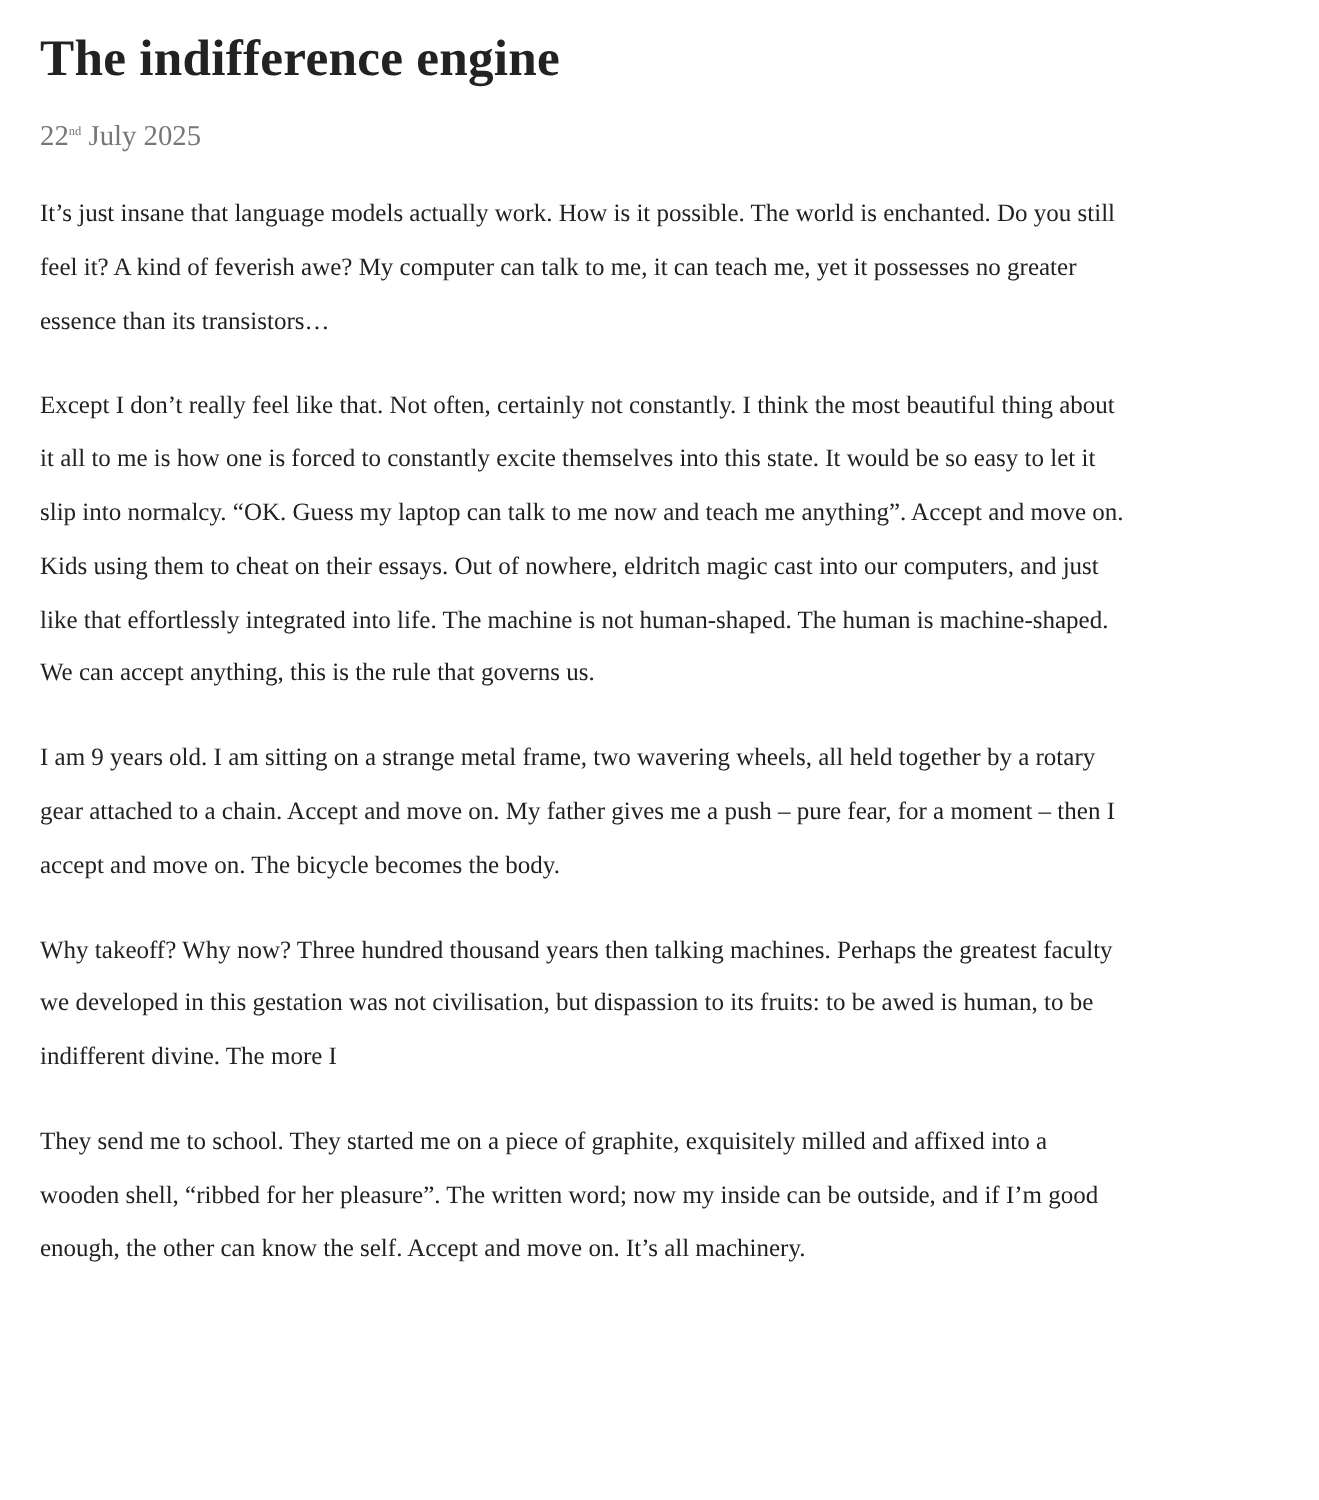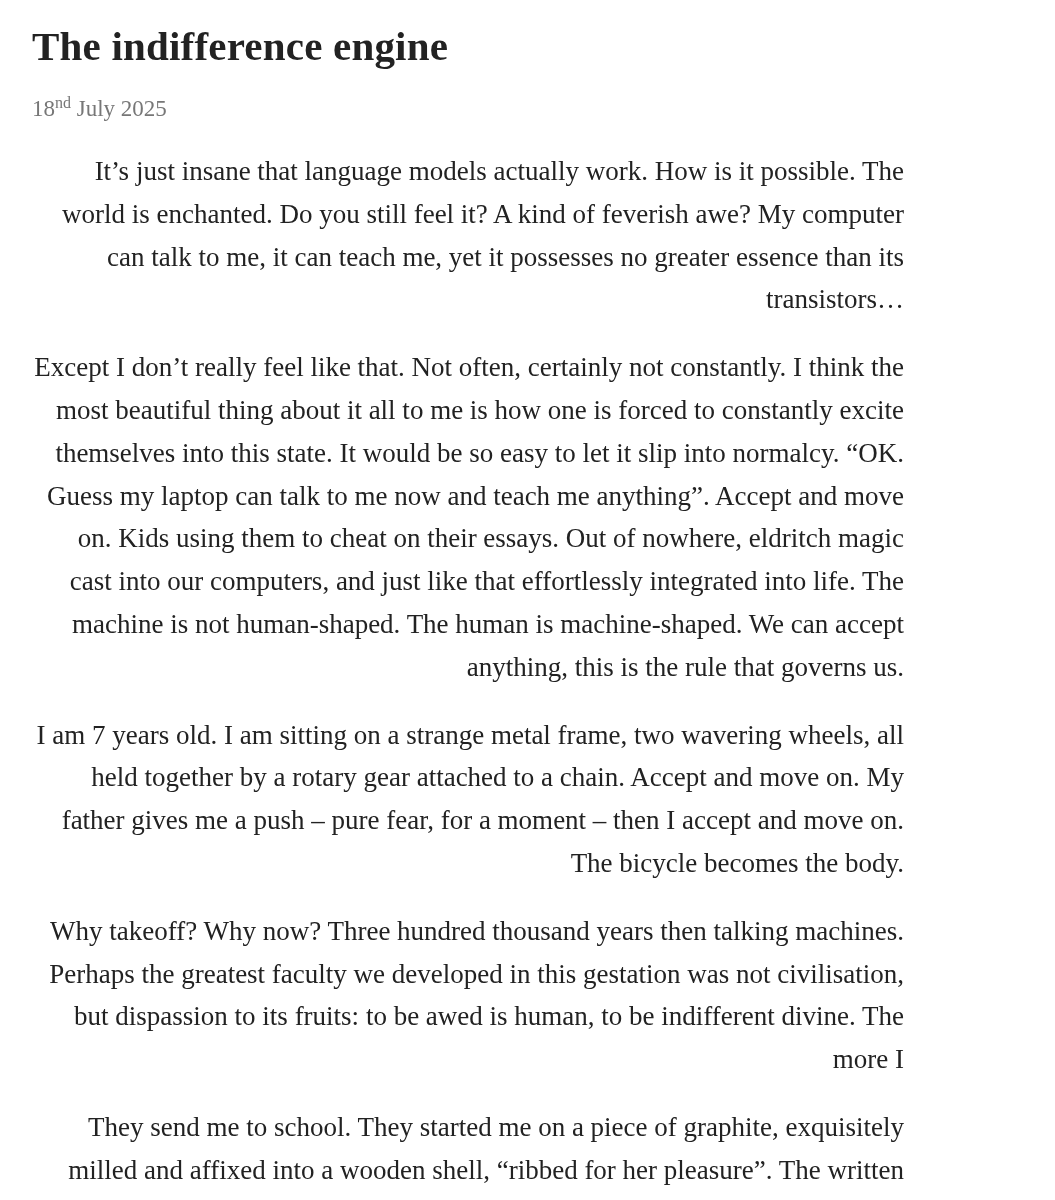--- a/index.html
+++ b/index.html
@@ -28,38 +28,38 @@
       color: #222222;
       letter-spacing: 0.2px;
     }
     .date {
       font-size: 23px;
       color: #777777;
       line-height: 30px;
       margin: 0 0 26px 0;
     }
     .date sup {
-      font-size: 16px;
+      font-size: 10px;
       vertical-align: 8px;
       line-height: 0;
     }
     .para {
-      font-size: 27px;
+      font-size: 20px;
       line-height: 42.8px;
       margin: 0 0 25px 0;
       color: #222222;
       word-spacing: 0px;
-      text-align: right;
+      text-align: left;
     }
   </style>
 </head>
 <body>
 
 <article class="article">
   <h1 class="title">The indifference engine</h1>
-  <div class="date"><span>18</span><sup>nd</sup> <span>July 2025</span></div>
+  <div class="date"><span>22</span><sup>nd</sup> <span>July 2025</span></div>
 
   <p class="para">It’s just insane that language models actually work. How is it possible. The world is enchanted. Do you still feel it? A kind of feverish awe? My computer can talk to me, it can teach me, yet it possesses no greater essence than its transistors…</p>
   <p class="para">Except I don’t really feel like that. Not often, certainly not constantly. I think the most beautiful thing about it all to me is how one is forced to constantly excite themselves into this state. It would be so easy to let it slip into normalcy. “OK. Guess my laptop can talk to me now and teach me anything”. Accept and move on. Kids using them to cheat on their essays. Out of nowhere, eldritch magic cast into our computers, and just like that effortlessly integrated into life. The machine is not human-shaped. The human is machine-shaped. We can accept anything, this is the rule that governs us.</p>
-  <p class="para">I am 7 years old. I am sitting on a strange metal frame, two wavering wheels, all held together by a rotary gear attached to a chain. Accept and move on. My father gives me a push – pure fear, for a moment – then I accept and move on. The bicycle becomes the body.</p>
+  <p class="para">I am 9 years old. I am sitting on a strange metal frame, two wavering wheels, all held together by a rotary gear attached to a chain. Accept and move on. My father gives me a push – pure fear, for a moment – then I accept and move on. The bicycle becomes the body.</p>
   <p class="para">Why takeoff? Why now? Three hundred thousand years then talking machines. Perhaps the greatest faculty we developed in this gestation was not civilisation, but dispassion to its fruits: to be awed is human, to be indifferent divine. The more I</p>
   <p class="para">They send me to school. They started me on a piece of graphite, exquisitely milled and affixed into a wooden shell, “ribbed for her pleasure”. The written word; now my inside can be outside, and if I’m good enough, the other can know the self. Accept and move on. It’s all machinery.</p>
 </article>
 
 </body></html>

